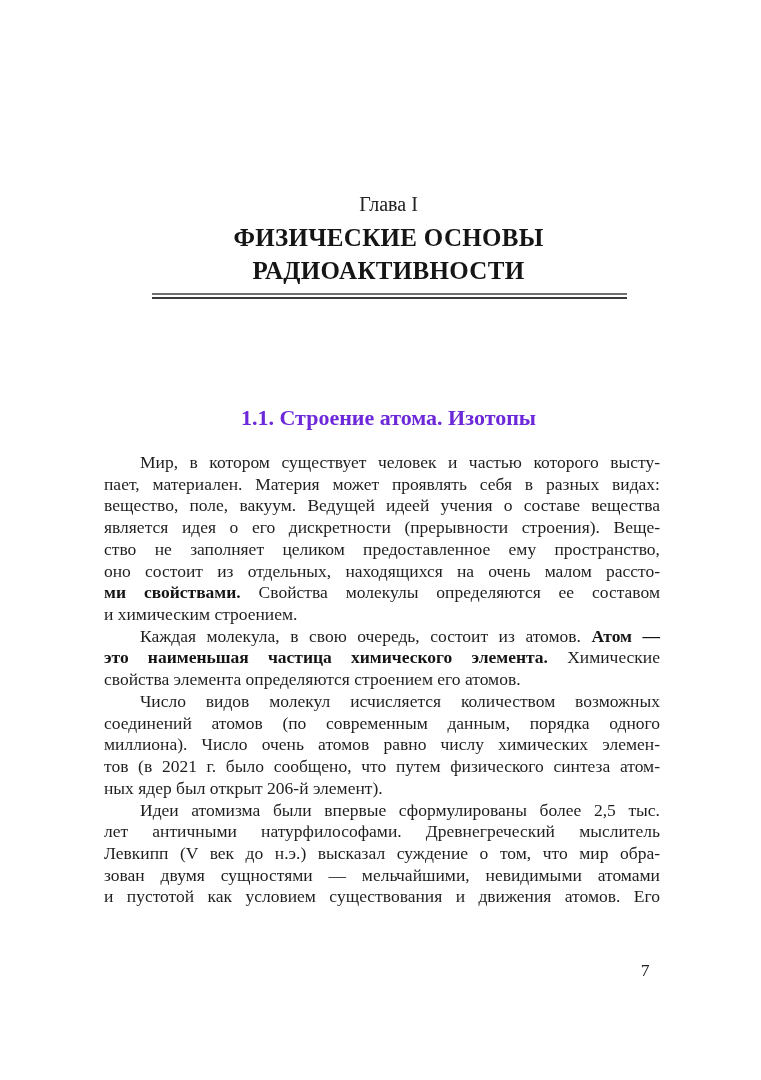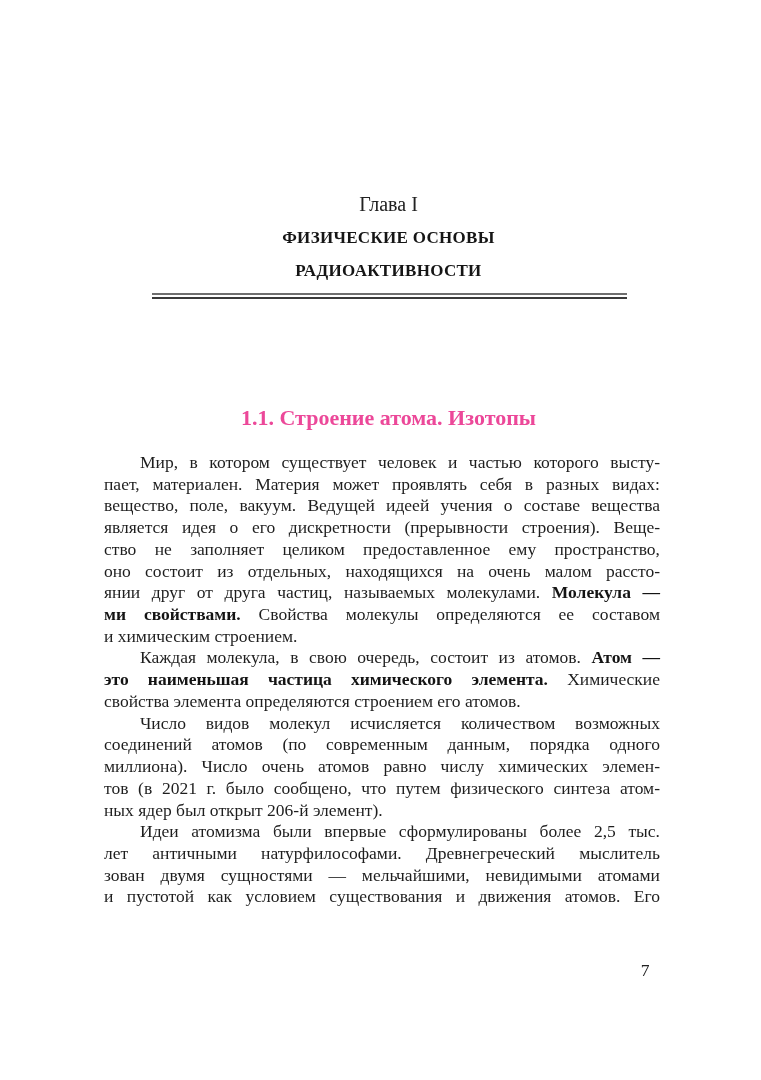--- a/index.html
+++ b/index.html
@@ -20,42 +20,42 @@
     text-align: center;
   }
   .chapter-label {
     top: 191px;
     font-size: 20px;
     line-height: 26px;
     color: #222222;
   }
   .chapter-title {
     top: 221px;
-    font-size: 17px;
+    font-size: 25px;
     line-height: 33px;
     font-weight: bold;
     color: #151515;
     letter-spacing: 0.3px;
   }
   .rule {
     position: absolute;
     top: 293px;
     left: 152px;
     width: 475px;
     height: 8px;
   }
   .rule-top { height: 1.5px; background: #6e6e6e; }
   .rule-gap { height: 2.5px; }
   .rule-bottom { height: 2px; background: #3a3a3a; }
   .section-title {
     top: 405px;
     font-size: 22px;
     line-height: 26px;
     font-weight: bold;
-    color: #ec4899;
+    color: #6d28d9;
   }
   .body-text {
     position: absolute;
     top: 452px;
     left: 82px;
     width: 578px;
     font-size: 17.5px;
     color: #1e1e1e;
   }
   .line {
@@ -100,32 +100,32 @@
 
   <div class="centered section-title">1.1. Строение атома. Изотопы</div>
 
   <div class="body-text" id="body-text">
       <div class="line indent"><span>Мир, в котором существует человек и частью которого высту-</span></div>
       <div class="line"><span>пает, материален. Материя может проявлять себя в разных видах:</span></div>
       <div class="line"><span>вещество, поле, вакуум. Ведущей идеей учения о составе вещества</span></div>
       <div class="line"><span>является идея о его дискретности (прерывности строения). Веще-</span></div>
       <div class="line"><span>ство не заполняет целиком предоставленное ему пространство,</span></div>
       <div class="line"><span>оно состоит из отдельных, находящихся на очень малом рассто-</span></div>
-      <div class="line"><span>янии друг от друга частиц, называемых молекулами. </span><b>Молекула —</b></div>
       <div class="line"><b>ми свойствами.</b><span> Свойства молекулы определяются ее составом</span></div>
       <div class="line endline"><span>и химическим строением.</span></div>
       <div class="line indent"><span>Каждая молекула, в свою очередь, состоит из атомов. </span><b>Атом —</b></div>
       <div class="line"><b>это наименьшая частица химического элемента.</b><span> Химические</span></div>
       <div class="line endline"><span>свойства элемента определяются строением его атомов.</span></div>
       <div class="line indent"><span>Число видов молекул исчисляется количеством возможных</span></div>
       <div class="line"><span>соединений атомов (по современным данным, порядка одного</span></div>
       <div class="line"><span>миллиона). Число очень атомов равно числу химических элемен-</span></div>
       <div class="line"><span>тов (в 2021 г. было сообщено, что путем физического синтеза атом-</span></div>
       <div class="line endline"><span>ных ядер был открыт 206-й элемент).</span></div>
       <div class="line indent"><span>Идеи атомизма были впервые сформулированы более 2,5 тыс.</span></div>
       <div class="line"><span>лет античными натурфилософами. Древнегреческий мыслитель</span></div>
+      <div class="line"><span>Левкипп (V век до н.э.) высказал суждение о том, что мир обра-</span></div>
       <div class="line"><span>зован двумя сущностями — мельчайшими, невидимыми атомами</span></div>
       <div class="line"><span>и пустотой как условием существования и движения атомов. Его</span></div>
     </div>
 
   <div class="page-number">7</div>
 
 </div>
 
 </body></html>

